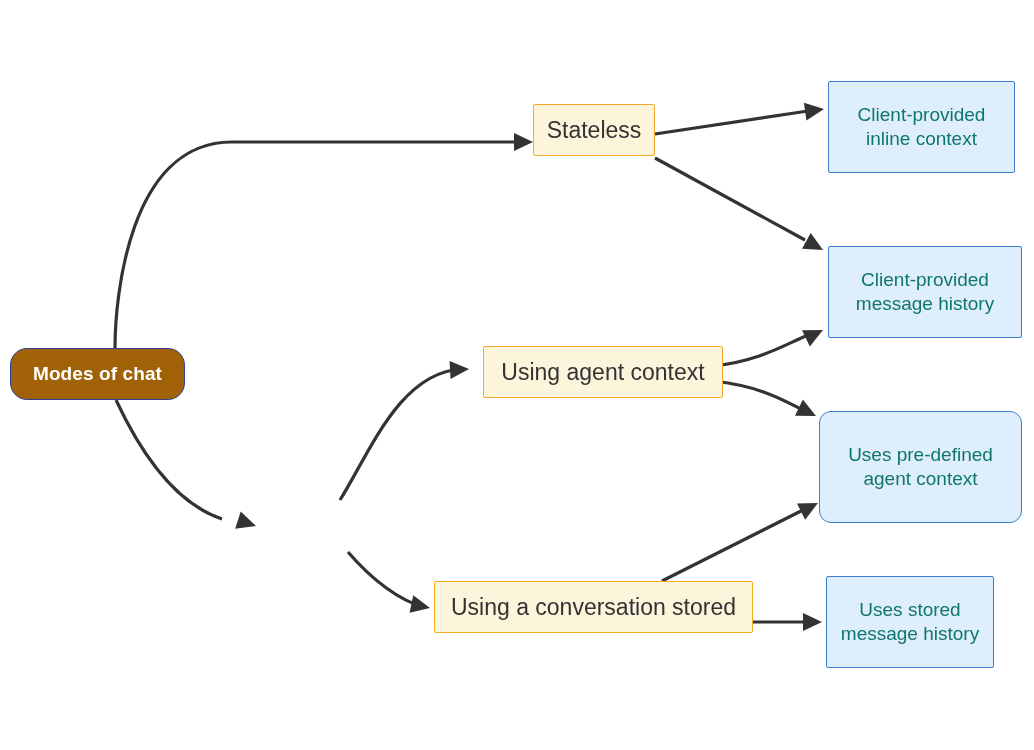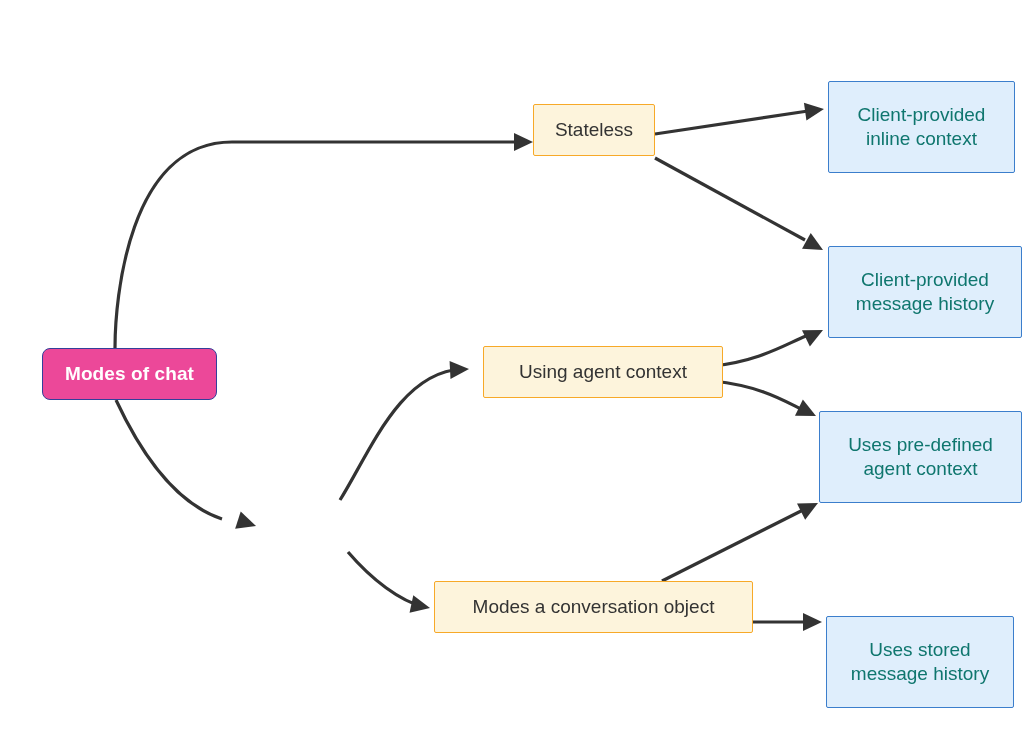--- a/index.html
+++ b/index.html
@@ -30,35 +30,34 @@
     box-sizing: border-box;
     display: flex;
     align-items: center;
     justify-content: center;
     text-align: center;
     line-height: 1.25;
     white-space: pre-line;
     z-index: 5;
   }
   .node-root {
-    background: #ec4899;
+    background: #a16207;
     border: 1px solid #33409a;
-    border-radius: 8px;
+    border-radius: 17px;
     color: #ffffff;
     font-weight: bold;
     font-size: 19px;
     letter-spacing: 0.1px;
-    margin-left: 32px;
   }
   .node-branch {
     background: #fdf4dc;
     border: 1.6px solid #f7a928;
     border-radius: 2px;
     color: #333333;
-    font-size: 19px;
+    font-size: 23px;
   }
   .node-leaf {
     background: #dfeefc;
     border: 1.6px solid #3b7ecc;
     border-radius: 2px;
     color: #0f766e;
     font-size: 19px;
   }
   .edge-path {
     fill: none;
@@ -119,27 +118,27 @@
       </g>
     </svg>
 
   <div class="node node-root" style="left: 10px; top: 348px; width: 175px; height: 52px;">Modes of chat</div>
 
   <div class="node node-branch" style="left: 533px; top: 104px; width: 122px; height: 52px;">Stateless</div>
 
 
   <div class="node node-branch" style="left: 483px; top: 346px; width: 240px; height: 52px;">Using agent context</div>
 
-  <div class="node node-branch" style="left: 434px; top: 581px; width: 319px; height: 52px;">Modes a conversation object</div>
+  <div class="node node-branch" style="left: 434px; top: 581px; width: 319px; height: 52px;">Using a conversation stored</div>
 
   <div class="node node-leaf" style="left: 828px; top: 81px; width: 187px; height: 92px;">Client-provided
 inline context</div>
 
   <div class="node node-leaf" style="left: 828px; top: 246px; width: 194px; height: 92px;">Client-provided
 message history</div>
 
-  <div class="node node-leaf" style="left: 819px; top: 411px; width: 203px; height: 92px;">Uses pre-defined
+  <div class="node node-leaf" style="left: 819px; top: 411px; width: 203px; height: 112px; border-radius: 12px;">Uses pre-defined
 agent context</div>
 
-  <div class="node node-leaf" style="left: 826px; top: 576px; width: 188px; height: 92px; margin-top: 40px;">Uses stored
+  <div class="node node-leaf" style="left: 826px; top: 576px; width: 168px; height: 92px;">Uses stored
 message history</div>
 
 </div>
 
 </body></html>

